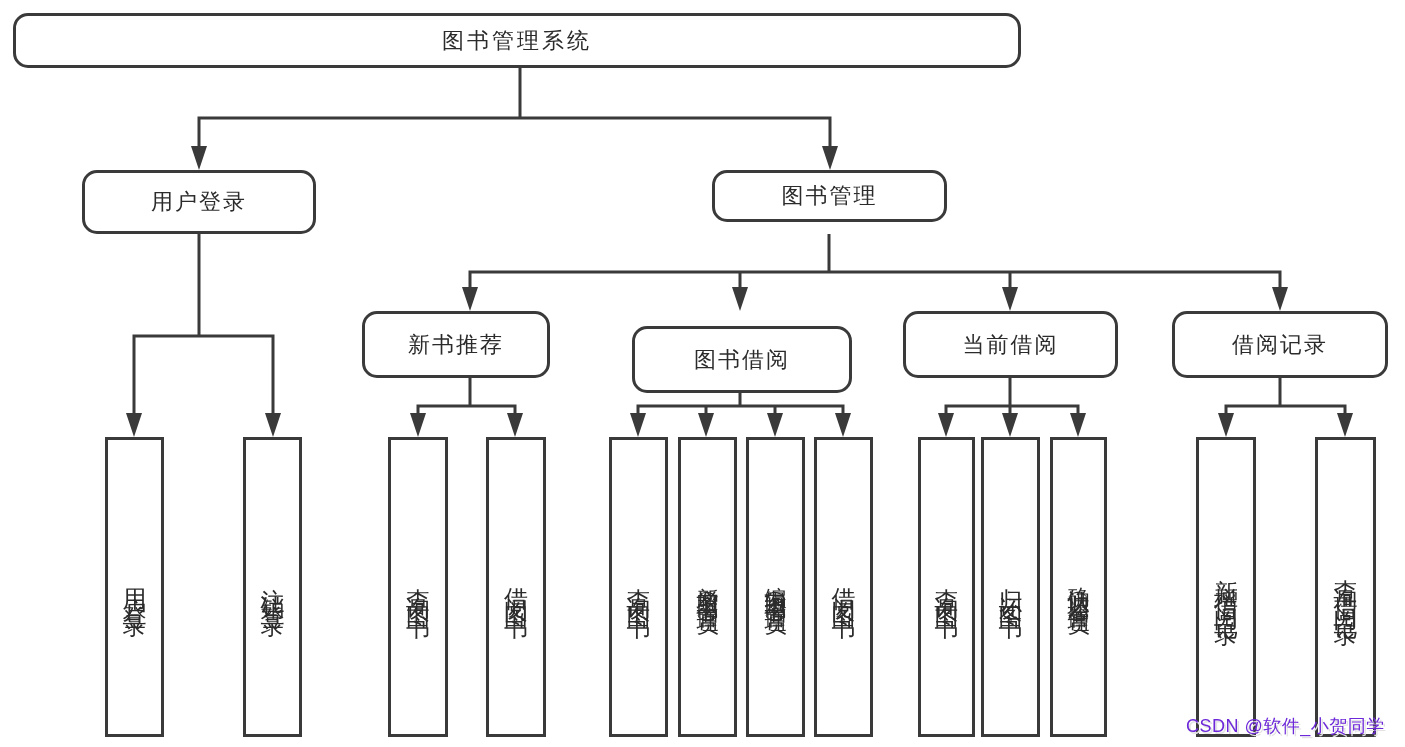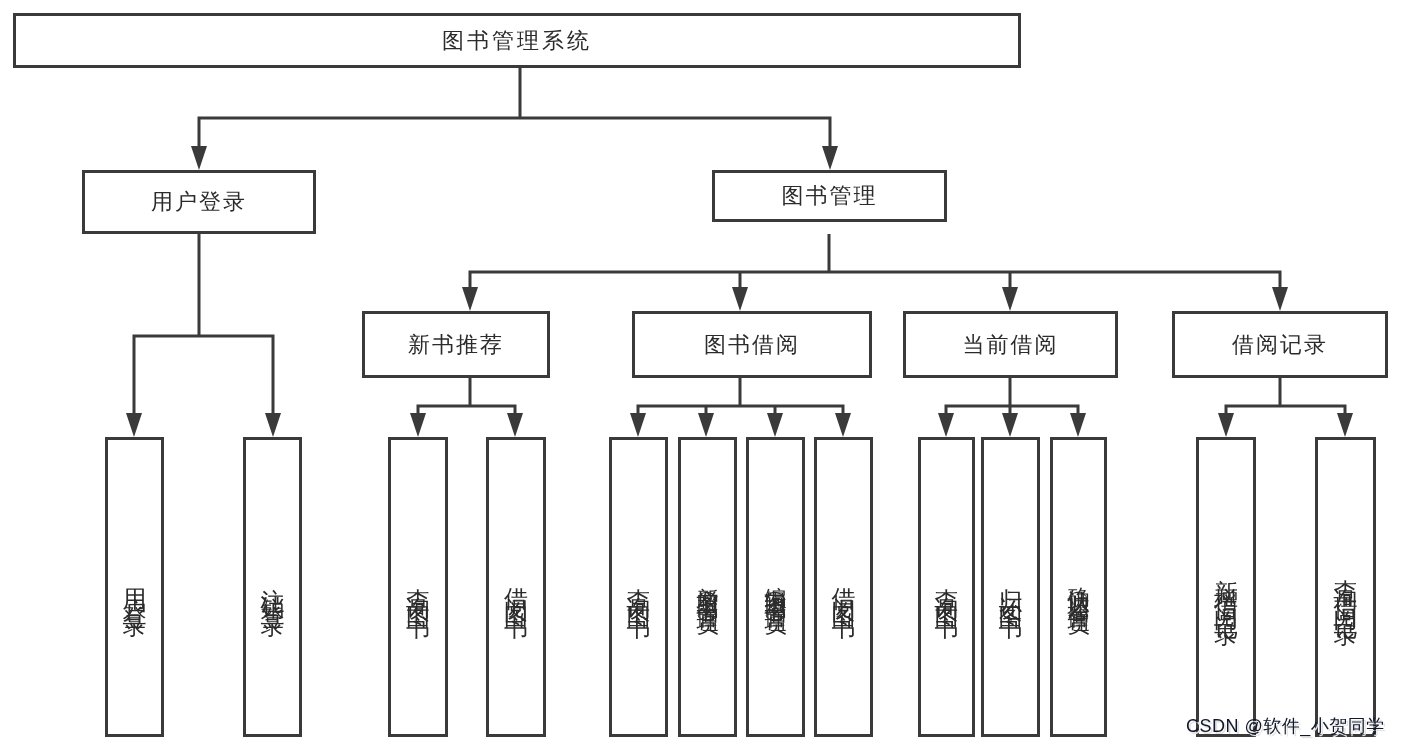--- a/index.html
+++ b/index.html
@@ -16,37 +16,37 @@
     position: absolute;
     box-sizing: border-box;
     background: #ffffff;
     border: 3px solid #3a3a3a;
     color: #2b2b2b;
     display: flex;
     align-items: center;
     justify-content: center;
     text-align: center;
   }
-  .node.h { font-size: 22px; letter-spacing: 2px; white-space: nowrap; }
+  .node.h { font-size: 22px; letter-spacing: 2px; white-space: nowrap; border-radius: 15px; }
   .node.root { font-size: 22px; letter-spacing: 3px; }
   .node.v {
     writing-mode: vertical-rl;
     text-orientation: mixed;
     font-size: 24px;
     letter-spacing: 9px;
     line-height: 1;
   }
   .node.v.tight { font-size: 22px; letter-spacing: 4px; }
   #watermark {
     position: absolute;
     left: 1186px;
     top: 714px;
     font-size: 18px;
     letter-spacing: 0.5px;
-    color: #0f172a;
+    color: #6d28d9;
     text-shadow: 2px 2px 0 #e3e3e3;
     white-space: nowrap;
     z-index: 5;
     text-align: center;
   }
 </style>
 </head>
 <body>
 
 <div id="canvas">
@@ -86,21 +86,21 @@
     <polygon points="1218,413 1234,413 1226,437" fill="#3a3a3a" stroke="none"></polygon>
     <polygon points="1337,413 1353,413 1345,437" fill="#3a3a3a" stroke="none"></polygon>
   </svg>
 
   <div class="node h root" style="left:13px; top:13px; width:1008px; height:55px;">图书管理系统</div>
 
   <div class="node h" style="left:82px; top:170px; width:234px; height:64px;">用户登录</div>
   <div class="node h" style="left:712px; top:170px; width:235px; height:52px;">图书管理</div>
 
   <div class="node h" style="left:362px; top:311px; width:188px; height:67px;">新书推荐</div>
-  <div class="node h" style="left:632px; top:311px; width:240px; height:67px;">图书借阅</div>
+  <div class="node h" style="left:632px; top:326px; width:220px; height:67px;">图书借阅</div>
   <div class="node h" style="left:903px; top:311px; width:215px; height:67px;">当前借阅</div>
   <div class="node h" style="left:1172px; top:311px; width:216px; height:67px;">借阅记录</div>
 
   <div class="node v" style="left:105px; top:437px; width:59px; height:300px;">用户登录</div>
   <div class="node v" style="left:243px; top:437px; width:59px; height:300px;">注销登录</div>
 
   <div class="node v" style="left:388px; top:437px; width:60px; height:300px;">查询图书</div>
   <div class="node v" style="left:486px; top:437px; width:60px; height:300px;">借阅图书</div>
 
   <div class="node v" style="left:609px; top:437px; width:59px; height:300px;">查询图书</div>

